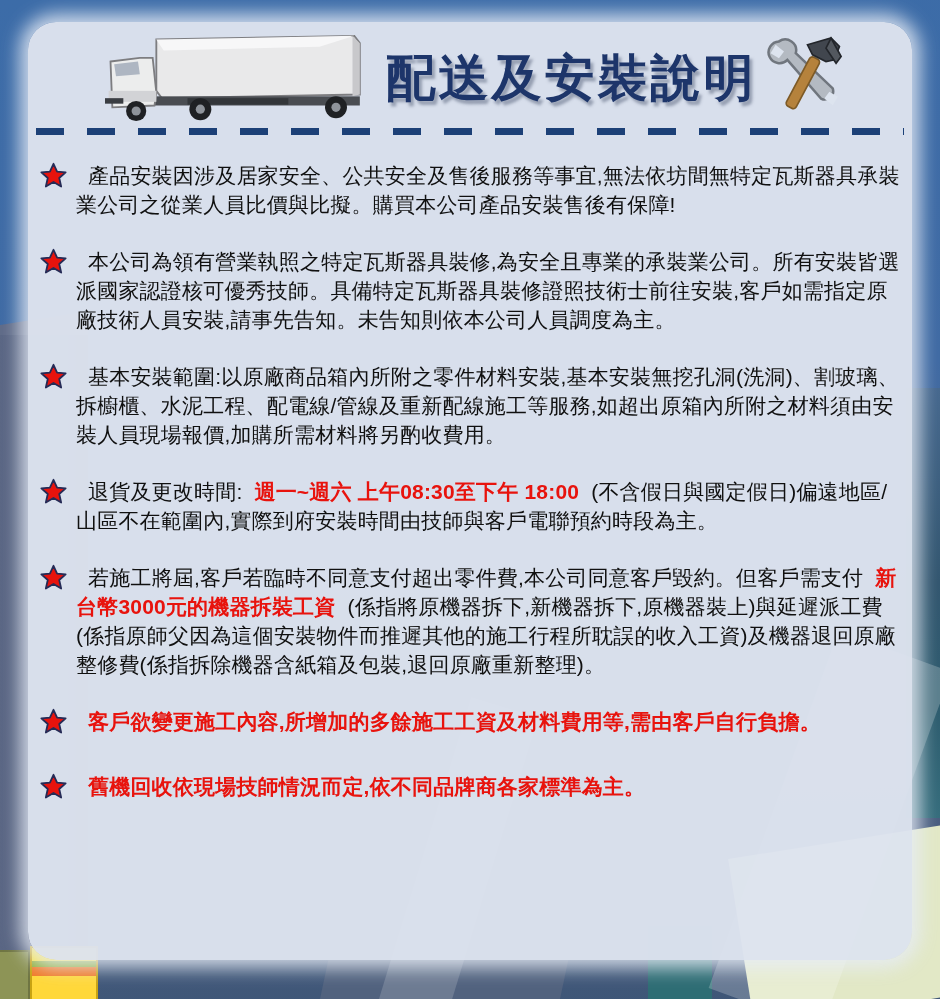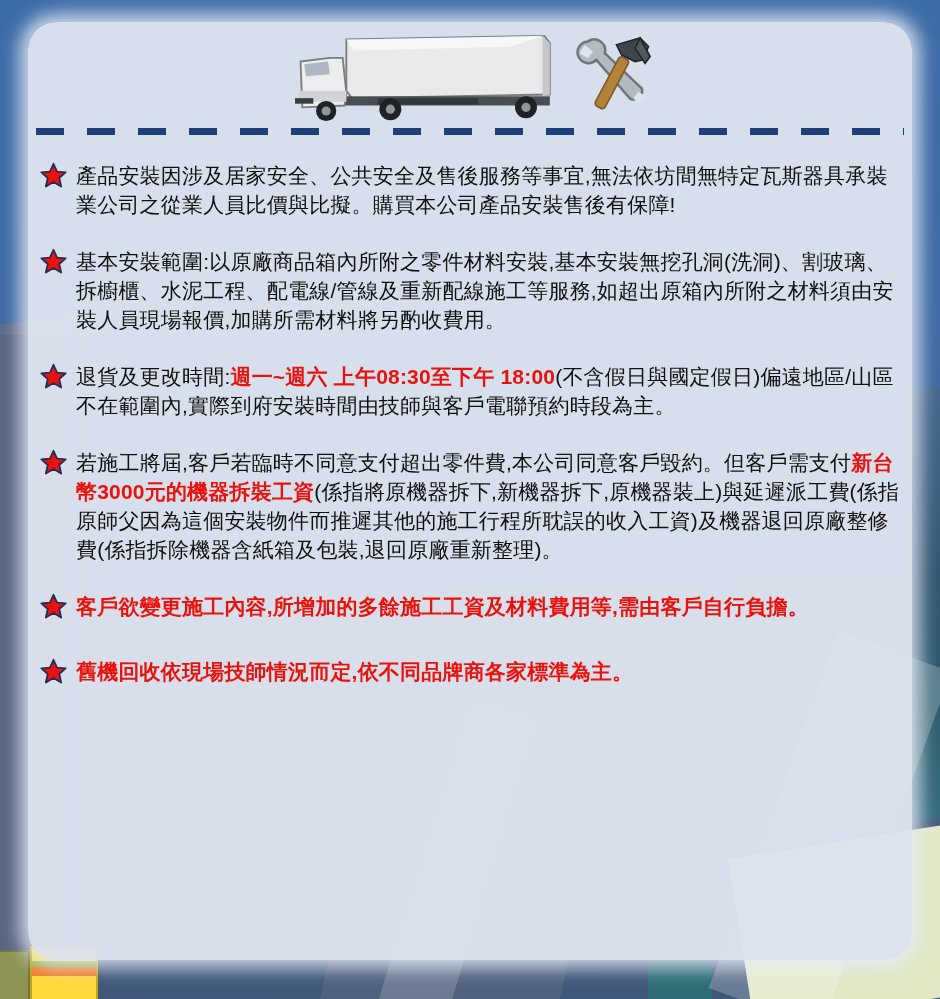--- a/index.html
+++ b/index.html
@@ -42,21 +42,21 @@
   .dashes{height:7px;margin:2px 8px 0 8px;
       background:repeating-linear-gradient(90deg,#1c4077 0,#1c4077 28px,transparent 28px,transparent 51px);}
 
   .content{padding:26px 12px 0 12px;}
   .bullet{display:flex;margin-bottom:28px;}
   .bullet.gap-lg{margin-bottom:36px;}
   .bullet .star{flex:0 0 36px;width:36px;padding-top:1px;}
   .bullet .star svg{width:27px;height:27px;display:block;}
   .bullet .text{flex:1;font-size:21px;line-height:29px;color:#101010;
       letter-spacing:0.2px;text-align:left;}
-  .seg{color:#101010;}
+  .seg{color:#101010;margin-left:12px;}
   .seg-red{color:#e8130d;font-weight:700;}
   .bullet.all-red .text .seg{font-weight:700;}
 </style>
 </head>
 <body>
 
 <div class="stage">
 
   <div class="bg bg-left-tower-roof"></div>
   <div class="bg bg-left-tower"></div>
@@ -87,20 +87,21 @@
         <rect x="6" y="70" width="20" height="6" fill="#3a3d42"></rect>
 
         <circle cx="40" cy="84" r="11" fill="#1f2124"></circle>
           <circle cx="40" cy="84" r="5" fill="#8f949b"></circle>
         <circle cx="110" cy="82" r="12" fill="#1f2124"></circle>
           <circle cx="110" cy="82" r="5" fill="#8f949b"></circle>
         <circle cx="258" cy="80" r="12" fill="#1f2124"></circle>
           <circle cx="258" cy="80" r="5" fill="#8f949b"></circle>
       </svg>
 
+      <h1 class="page-title">配送及安裝說明</h1>
 
       <svg class="tools" viewBox="0 0 90 100" aria-hidden="true">
 
         <g stroke="#9aa1ab" fill="#b4bac2">
           <path d="M14 10 a13 13 0 1 0 10 22 l40 46 a10 10 0 0 0 14 -12 l-44 -42 a13 13 0 0 0 -20 -14 z" stroke-width="3" stroke="#70767e"></path>
           <path d="M10 14 l10 8 -6 8 -10 -6 z" fill="#dde4ef" stroke="none"></path>
           <path d="M78 86 l-10 -8 6 -8 10 6 z" fill="#dde4ef" stroke="none"></path>
         </g>
 
         <rect x="36" y="26" width="13" height="66" rx="4" transform="rotate(28 42 59)" fill="#b5823c" stroke="#7d5a26" stroke-width="2"></rect>
@@ -115,20 +116,28 @@
     <div class="content">
   <div class="bullet">
     <span class="star">
       <svg viewBox="0 0 24 24" aria-hidden="true">
         <polygon points="12,1.6 15.2,8.5 22.8,9.2 17.1,14.2 18.8,21.8 12,17.8 5.2,21.8 6.9,14.2 1.2,9.2 8.8,8.5" fill="#e8130d" stroke="#252b56" stroke-width="1.6" stroke-linejoin="round"></polygon>
       </svg>
     </span>
     <span class="text"><span class="seg">產品安裝因涉及居家安全、公共安全及售後服務等事宜,無法依坊間無特定瓦斯器具承裝業公司之從業人員比價與比擬。購買本公司產品安裝售後有保障!</span></span>
   </div>
 
+  <div class="bullet">
+    <span class="star">
+      <svg viewBox="0 0 24 24" aria-hidden="true">
+        <polygon points="12,1.6 15.2,8.5 22.8,9.2 17.1,14.2 18.8,21.8 12,17.8 5.2,21.8 6.9,14.2 1.2,9.2 8.8,8.5" fill="#e8130d" stroke="#252b56" stroke-width="1.6" stroke-linejoin="round"></polygon>
+      </svg>
+    </span>
+    <span class="text"><span class="seg">本公司為領有營業執照之特定瓦斯器具裝修,為安全且專業的承裝業公司。所有安裝皆選派國家認證核可優秀技師。具備特定瓦斯器具裝修證照技術士前往安裝,客戶如需指定原廠技術人員安裝,請事先告知。未告知則依本公司人員調度為主。</span></span>
+  </div>
 
   <div class="bullet">
     <span class="star">
       <svg viewBox="0 0 24 24" aria-hidden="true">
         <polygon points="12,1.6 15.2,8.5 22.8,9.2 17.1,14.2 18.8,21.8 12,17.8 5.2,21.8 6.9,14.2 1.2,9.2 8.8,8.5" fill="#e8130d" stroke="#252b56" stroke-width="1.6" stroke-linejoin="round"></polygon>
       </svg>
     </span>
     <span class="text"><span class="seg">基本安裝範圍:以原廠商品箱內所附之零件材料安裝,基本安裝無挖孔洞(洗洞)、割玻璃、拆櫥櫃、水泥工程、配電線/管線及重新配線施工等服務,如超出原箱內所附之材料須由安裝人員現場報價,加購所需材料將另酌收費用。</span></span>
   </div>
 

